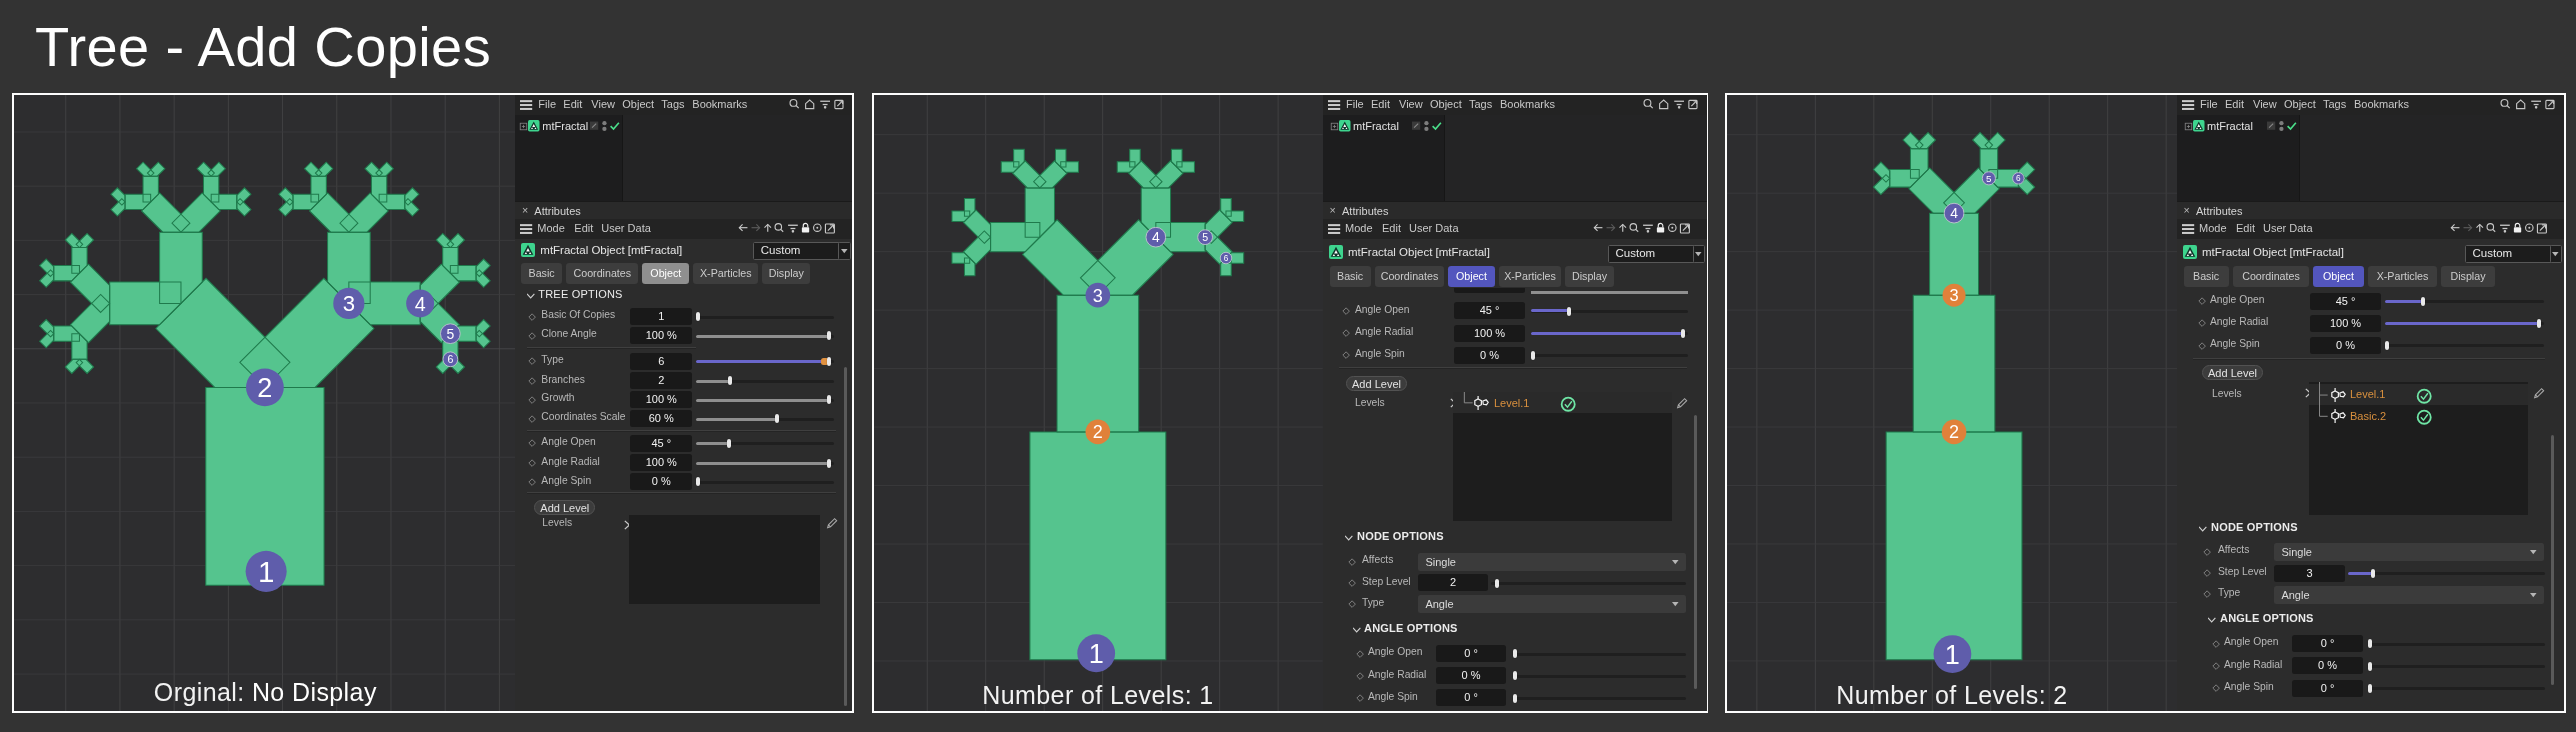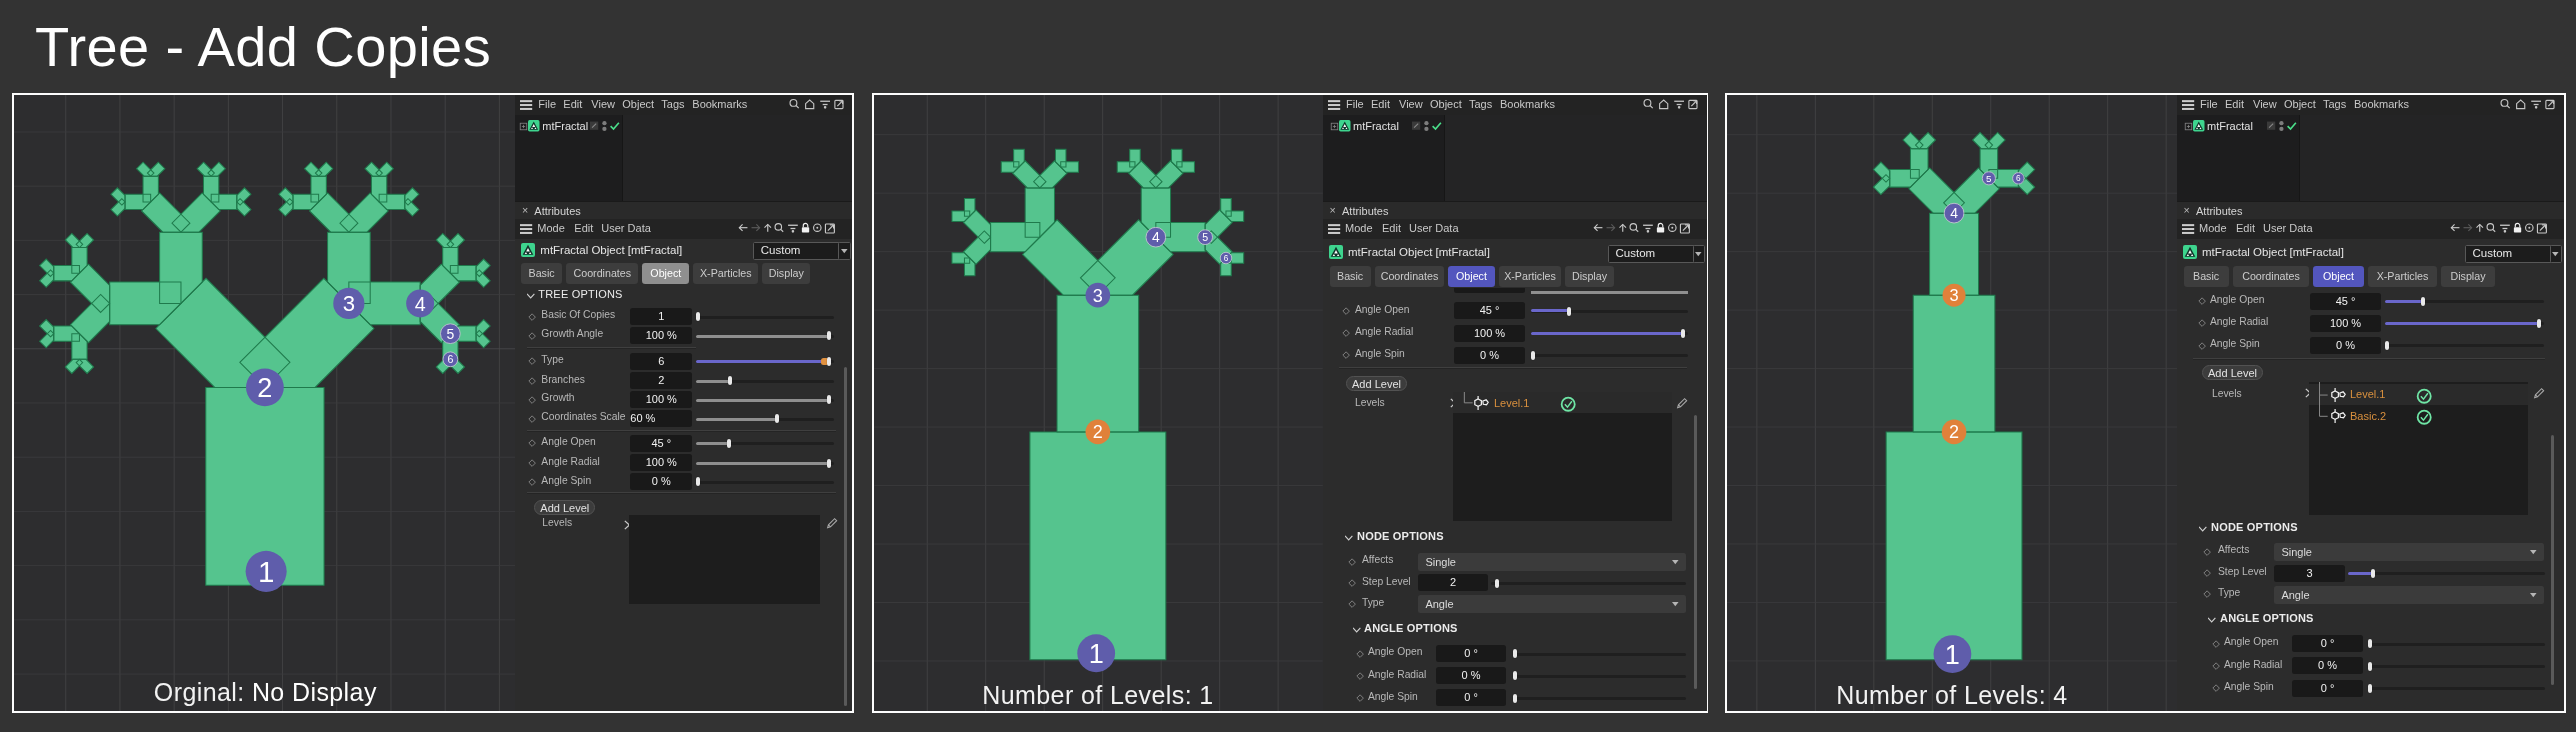--- a/index.html
+++ b/index.html
@@ -299,21 +299,21 @@
       <svg width="8.2" height="8.2" style="position:absolute;left:13px;top:218px" viewBox="0 0 10 10">
         <path d="M 5.0 1 L 9 5.0 L 5.0 9 L 1 5.0 Z" fill="none" stroke="#8a8a8a" stroke-width="1.1"></path>
       </svg>
       <span style="position:absolute;left:26px;top:214px;font-size:10.3px;color:#b8b8b8">Basic Of Copies</span>
       <div style="position:absolute;left:115px;top:213px;width:62px;height:17px;background:#191919;border-radius:2.5px;color:#f2f2f2;font-size:11px;line-height:17px;text-align:center">1</div>
       <div style="position:absolute;left:181px;top:221px;width:138px;height:2.5px;background:#1f1f1f;border-radius:1.6px"></div>
       <div style="position:absolute;left:181px;top:217px;width:4.1px;height:9px;background:#e9e9e9;border-radius:2.1px;box-shadow:0 0 0.8px #000"></div>
       <svg width="8.2" height="8.2" style="position:absolute;left:13px;top:237px" viewBox="0 0 10 10">
         <path d="M 5.0 1 L 9 5.0 L 5.0 9 L 1 5.0 Z" fill="none" stroke="#8a8a8a" stroke-width="1.1"></path>
       </svg>
-      <span style="position:absolute;left:26px;top:233px;font-size:10.3px;color:#b8b8b8">Growth Angle</span>
+      <span style="position:absolute;left:26px;top:233px;font-size:10.3px;color:#b8b8b8">Clone Angle</span>
       <div style="position:absolute;left:115px;top:232px;width:62px;height:17px;background:#191919;border-radius:2.5px;color:#f2f2f2;font-size:11px;line-height:17px;text-align:center">100 %</div>
       <div style="position:absolute;left:181px;top:240px;width:138px;height:2.5px;background:#1f1f1f;border-radius:1.6px"></div>
       <div style="position:absolute;left:181px;top:240px;width:135px;height:2.5px;background:#8f8f8f;border-radius:1.6px"></div>
       <div style="position:absolute;left:312px;top:236px;width:4.1px;height:9px;background:#e9e9e9;border-radius:2.1px;box-shadow:0 0 0.8px #000"></div>
       <div style="position:absolute;left:11.5px;top:252px;width:169px;height:0.8px;background:#3f3f3f;box-shadow:0 0.8px 0 #242424"></div>
       <svg width="8.2" height="8.2" style="position:absolute;left:13px;top:262px" viewBox="0 0 10 10">
         <path d="M 5.0 1 L 9 5.0 L 5.0 9 L 1 5.0 Z" fill="none" stroke="#8a8a8a" stroke-width="1.1"></path>
       </svg>
       <span style="position:absolute;left:26px;top:259px;font-size:10.3px;color:#b8b8b8">Type</span>
       <div style="position:absolute;left:115px;top:258px;width:62px;height:17px;background:#191919;border-radius:2.5px;color:#f2f2f2;font-size:11px;line-height:17px;text-align:center">6</div>
@@ -334,21 +334,21 @@
       </svg>
       <span style="position:absolute;left:26px;top:297px;font-size:10.3px;color:#b8b8b8">Growth</span>
       <div style="position:absolute;left:115px;top:296px;width:62px;height:17px;background:#191919;border-radius:2.5px;color:#f2f2f2;font-size:11px;line-height:17px;text-align:center">100 %</div>
       <div style="position:absolute;left:181px;top:304px;width:138px;height:2.5px;background:#1f1f1f;border-radius:1.6px"></div>
       <div style="position:absolute;left:181px;top:304px;width:135px;height:2.5px;background:#8f8f8f;border-radius:1.6px"></div>
       <div style="position:absolute;left:312px;top:300px;width:4.1px;height:9px;background:#e9e9e9;border-radius:2.1px;box-shadow:0 0 0.8px #000"></div>
       <svg width="8.2" height="8.2" style="position:absolute;left:13px;top:320px" viewBox="0 0 10 10">
         <path d="M 5.0 1 L 9 5.0 L 5.0 9 L 1 5.0 Z" fill="none" stroke="#8a8a8a" stroke-width="1.1"></path>
       </svg>
       <span style="position:absolute;left:26px;top:316px;font-size:10.3px;color:#b8b8b8">Coordinates Scale</span>
-      <div style="position:absolute;left:115px;top:315px;width:62px;height:17px;background:#191919;border-radius:2.5px;color:#f2f2f2;font-size:11px;line-height:17px;text-align:left">60 %</div>
+      <div style="position:absolute;left:115px;top:315px;width:62px;height:17px;background:#191919;border-radius:2.5px;color:#f2f2f2;font-size:11px;line-height:17px;text-align:center">60 %</div>
       <div style="position:absolute;left:181px;top:323px;width:138px;height:2.5px;background:#1f1f1f;border-radius:1.6px"></div>
       <div style="position:absolute;left:181px;top:323px;width:82px;height:2.5px;background:#8f8f8f;border-radius:1.6px"></div>
       <div style="position:absolute;left:260px;top:319px;width:4.1px;height:9px;background:#e9e9e9;border-radius:2.1px;box-shadow:0 0 0.8px #000"></div>
       <div style="position:absolute;left:11.5px;top:335px;width:309px;height:0.8px;background:#3f3f3f;box-shadow:0 0.8px 0 #242424"></div>
       <svg width="8.2" height="8.2" style="position:absolute;left:13px;top:344px" viewBox="0 0 10 10">
         <path d="M 5.0 1 L 9 5.0 L 5.0 9 L 1 5.0 Z" fill="none" stroke="#8a8a8a" stroke-width="1.1"></path>
       </svg>
       <span style="position:absolute;left:26px;top:341px;font-size:10.3px;color:#b8b8b8">Angle Open</span>
       <div style="position:absolute;left:115px;top:340px;width:62px;height:17px;background:#191919;border-radius:2.5px;color:#f2f2f2;font-size:11px;line-height:17px;text-align:center">45 °</div>
       <div style="position:absolute;left:181px;top:347px;width:138px;height:2.5px;background:#1f1f1f;border-radius:1.6px"></div>
@@ -768,21 +768,21 @@
         <text x="276.5" y="418.0" font-family="Liberation Sans, sans-serif" font-size="22" fill="#ffffff" text-anchor="middle">2</text>
         <circle cx="276.5" cy="243.7" r="14" fill="#e0813a"></circle>
         <text x="276.5" y="251.0" font-family="Liberation Sans, sans-serif" font-size="20" fill="#ffffff" text-anchor="middle">3</text>
         <circle cx="276.5" cy="143.8" r="12" fill="#5f5dab" stroke="#c9c9d4" stroke-width="1"></circle>
         <text x="276.5" y="150.0" font-family="Liberation Sans, sans-serif" font-size="17" fill="#ffffff" text-anchor="middle">4</text>
         <circle cx="318.9" cy="101.4" r="8" fill="#5f5dab" stroke="#c9c9d4" stroke-width="1"></circle>
         <text x="318.9" y="105.6" font-family="Liberation Sans, sans-serif" font-size="12" fill="#ffffff" text-anchor="middle">5</text>
         <circle cx="354.8" cy="101.4" r="7" fill="#5f5dab" stroke="#c9c9d4" stroke-width="1"></circle>
         <text x="354.8" y="105.0" font-family="Liberation Sans, sans-serif" font-size="10" fill="#ffffff" text-anchor="middle">6</text>
       </svg>
-      <div style="position:absolute;left:225px;top:586px;transform:translateX(-50%);white-space:nowrap;font-size:25px;color:#f2f2f2;font-family:'Liberation Sans',sans-serif;letter-spacing:0.4px">Number of Levels: 4</div>
+      <div style="position:absolute;left:225px;top:586px;transform:translateX(-50%);white-space:nowrap;font-size:25px;color:#f2f2f2;font-family:'Liberation Sans',sans-serif;letter-spacing:0.4px">Number of Levels: 2</div>
     </div>
     <div style="position:absolute;left:450px;top:0;width:387px;height:616px;background:#2c2c2c;overflow:hidden;font-family:'Liberation Sans',sans-serif">
       <div style="position:absolute;left:0;top:0;width:387px;height:20px;background:#232323">
         <svg width="13" height="10" style="position:absolute;left:5px;top:5px" viewBox="0 0 16 12">
           <rect x="0" y="0" width="15" height="2.5" fill="#ccc"></rect>
           <rect x="0" y="4.8" width="15" height="2.5" fill="#ccc"></rect>
           <rect x="0" y="9.6" width="15" height="2.5" fill="#ccc"></rect>
         </svg>
         <span style="position:absolute;left:23px;top:3.3px;font-size:11px;color:#c9c9c9">File</span>
         <span style="position:absolute;left:48px;top:3.3px;font-size:11px;color:#c9c9c9">Edit</span>

